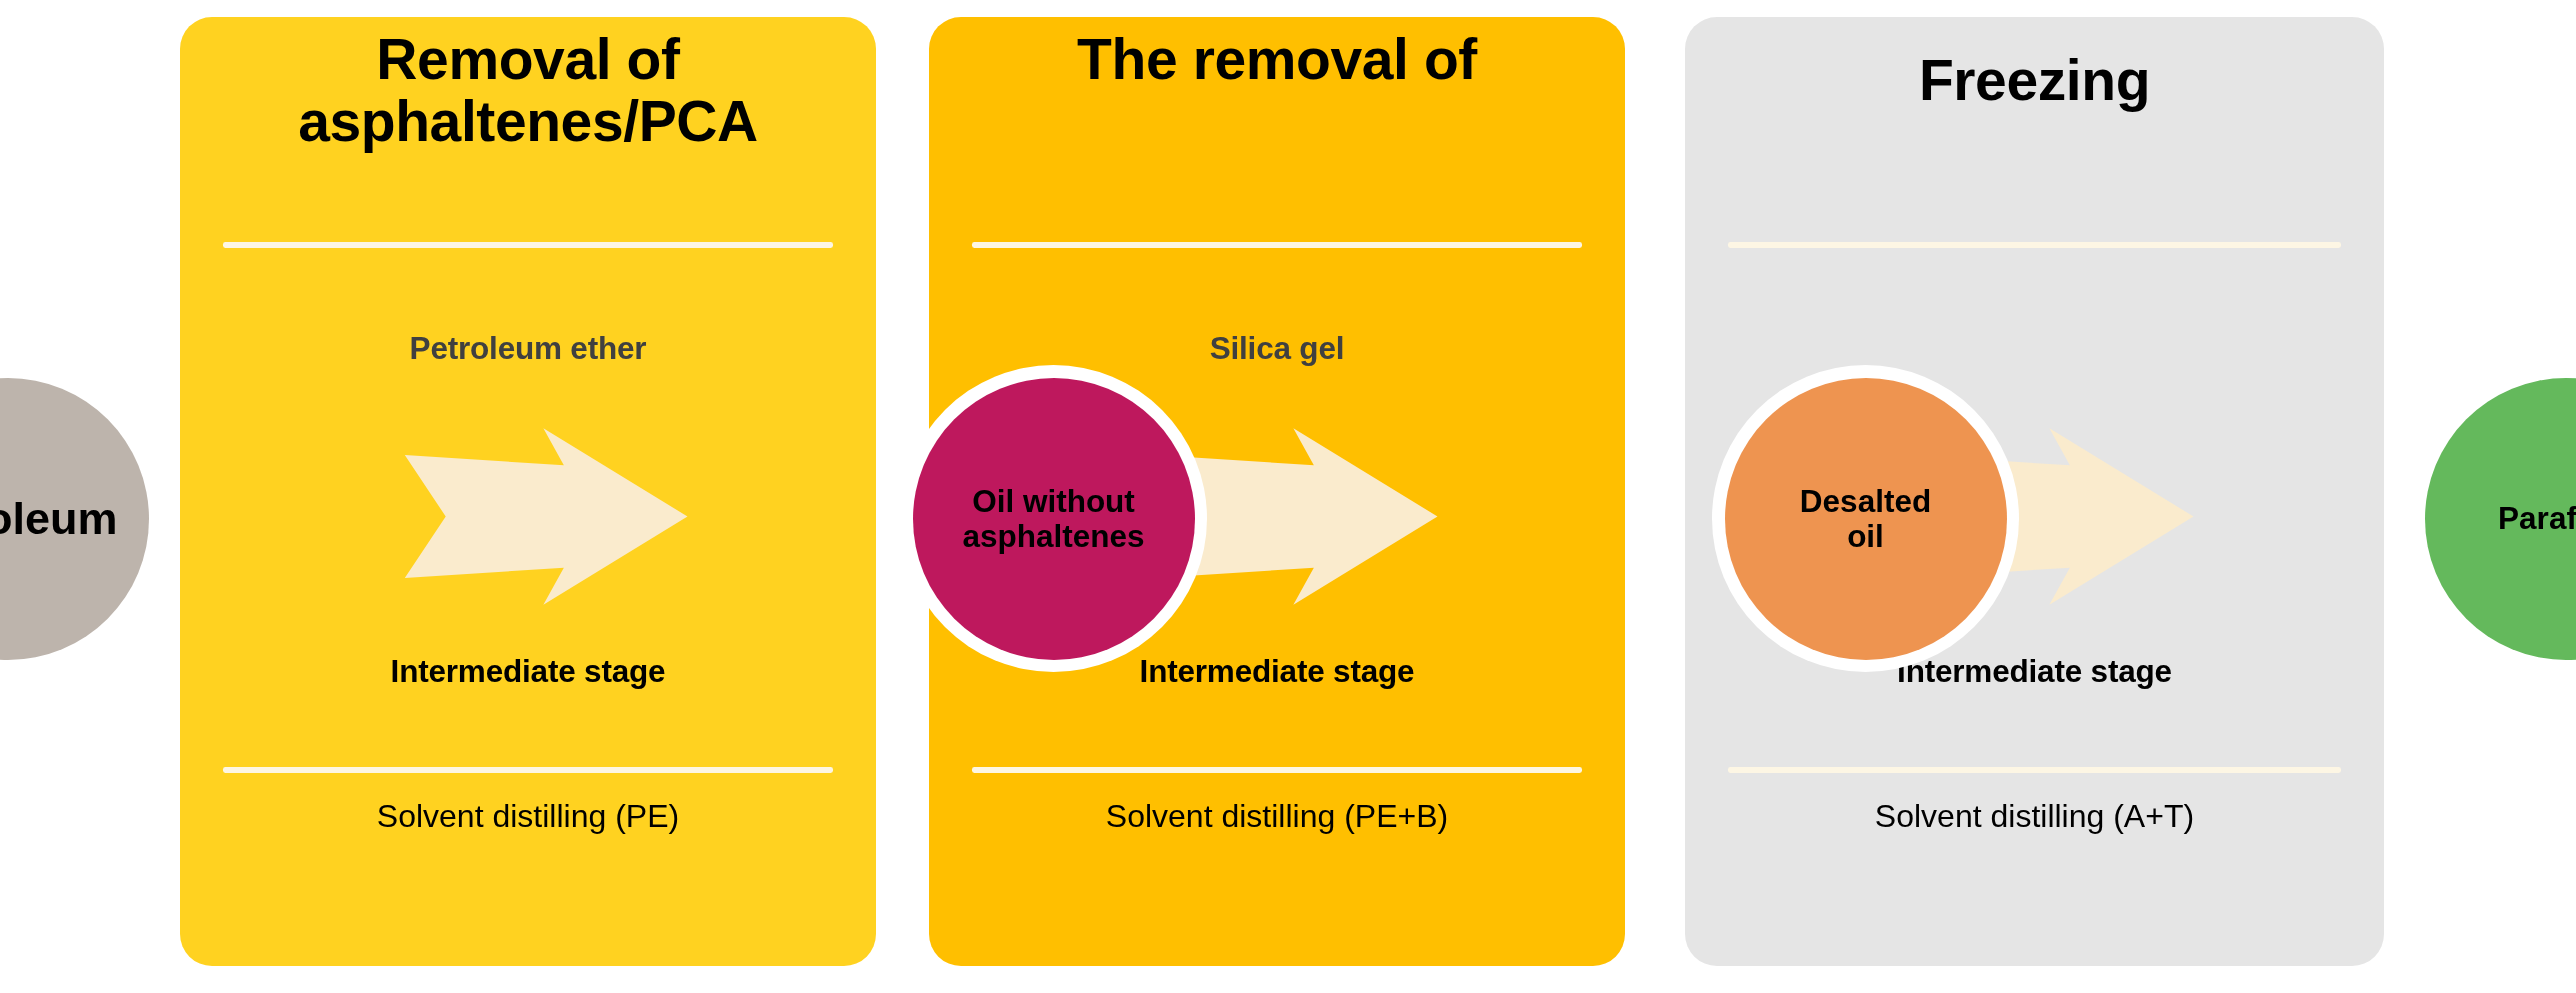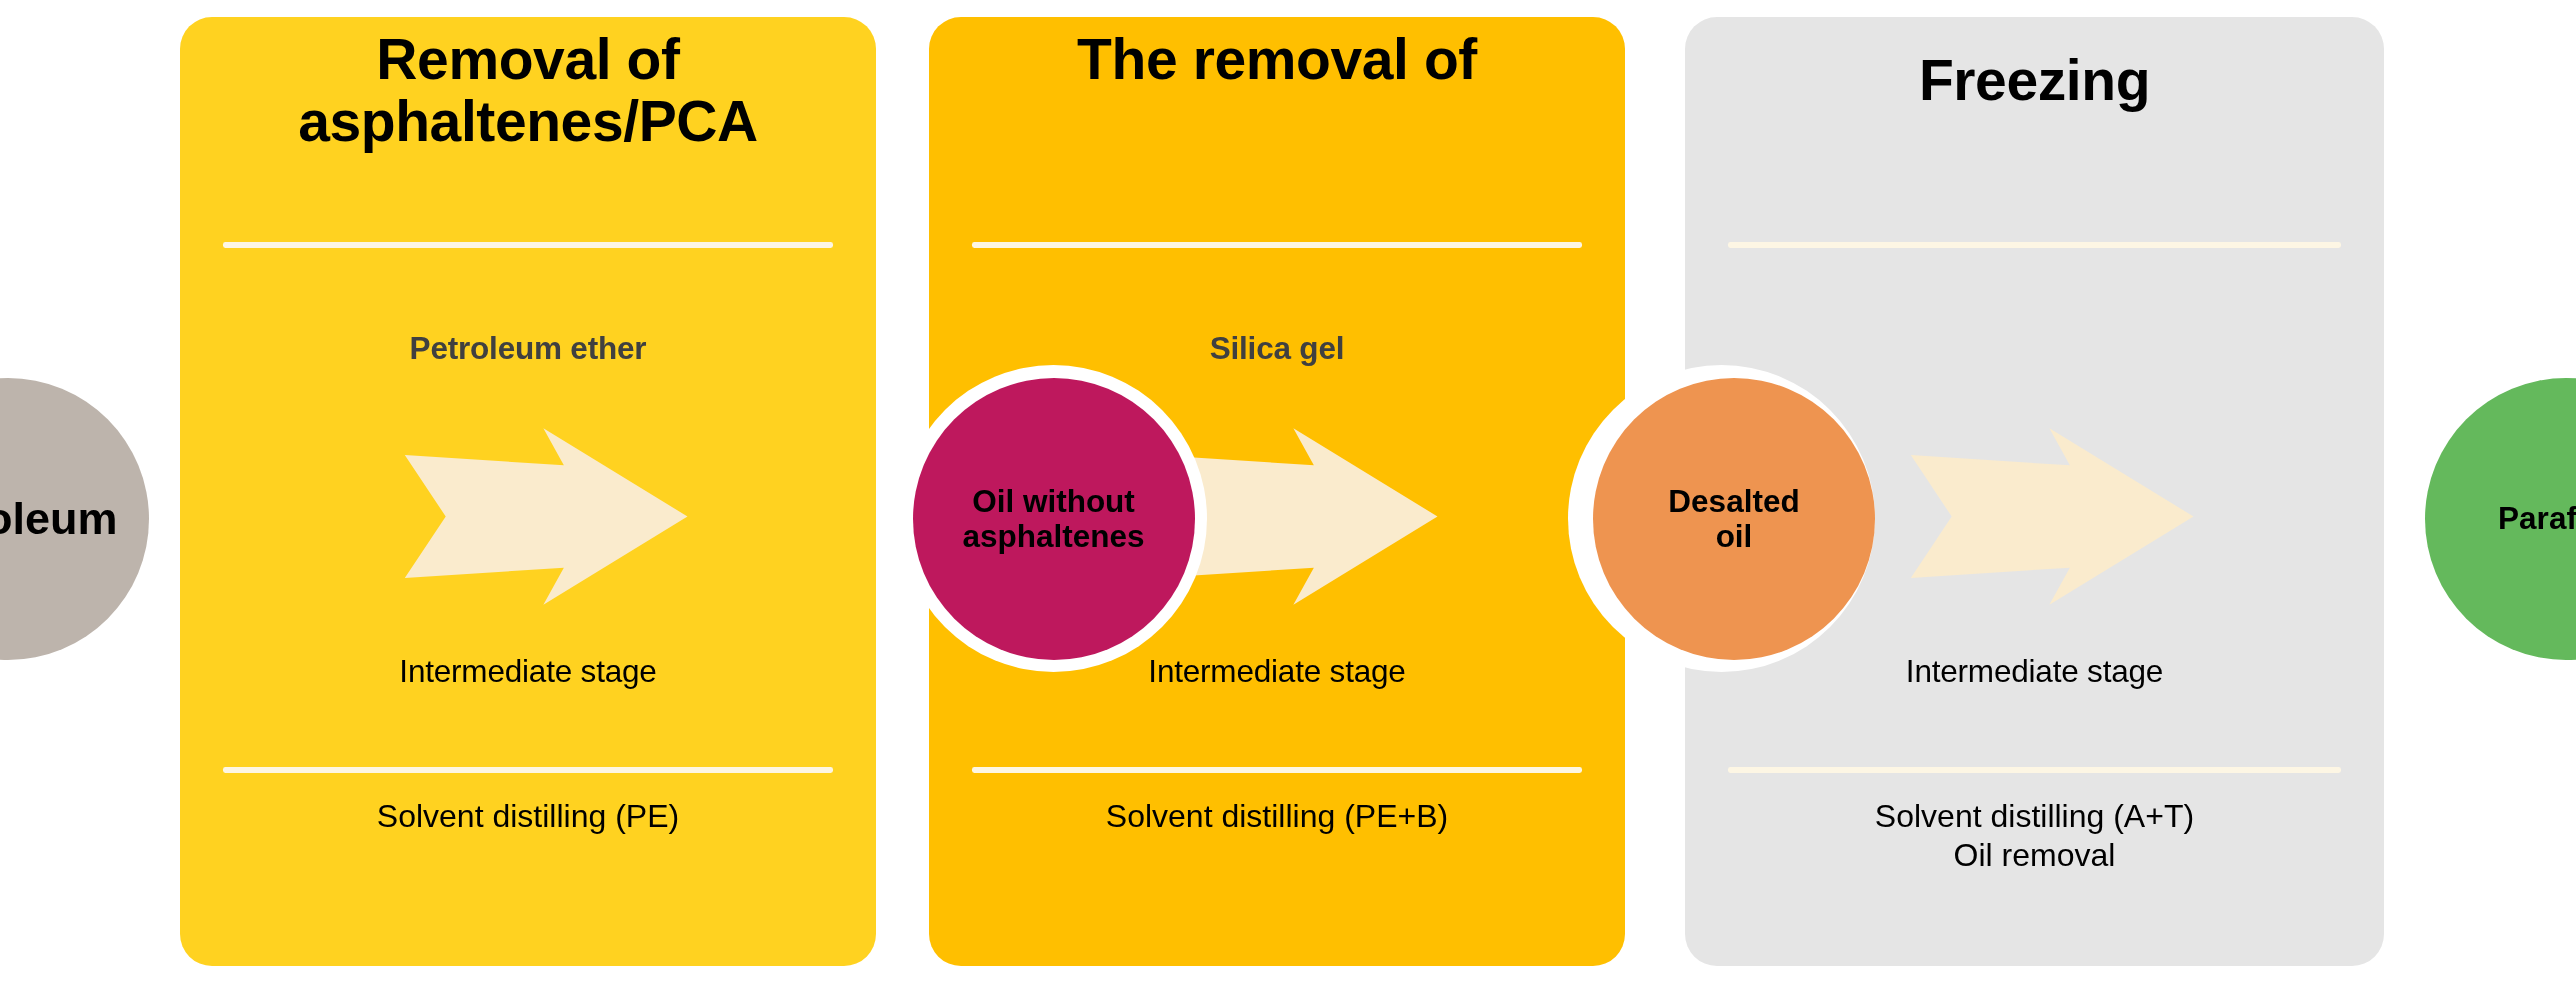--- a/index.html
+++ b/index.html
@@ -22,21 +22,21 @@
   .ptitle.single{top:33px;}
 
   .divider{position:absolute;left:6.2%;width:87.6%;height:5.5px;background:#fdf6e4;border-radius:2.4px;}
   .divider.top{top:225px;}
   .divider.bottom{top:750px;}
 
   .reagent{position:absolute;left:5%;top:313px;width:90%;text-align:center;
            color:#404040;font-weight:bold;font-size:31.5px;letter-spacing:-0.2px;}
 
   .stage-lbl{position:absolute;left:5%;top:636px;width:90%;text-align:center;
-             color:#000;font-weight:normal;font-size:31.5px;letter-spacing:-0.2px;}
+             color:#000;font-weight:bold;font-size:31.5px;letter-spacing:-0.2px;}
 
   .footer{position:absolute;left:5%;top:780px;width:90%;text-align:center;
           color:#000;font-weight:normal;font-size:32px;line-height:1.22;}
 
   
   .arrow{position:absolute;top:422px;width:315px;height:189px;}
   .arrow svg{display:block;width:100%;height:100%;}
 
   
   .node{position:absolute;border-radius:50%;background:#ffffff;
@@ -85,21 +85,20 @@
     <div class="panel-inner">
       <div class="ptitle single">
         <div>Freezing</div>
       </div>
       <div class="divider top" style="background: rgb(253, 246, 228);"></div>
       <div class="reagent"></div>
       <div class="stage-lbl">Intermediate stage</div>
       <div class="divider bottom" style="background: rgb(253, 246, 228);"></div>
       <div class="footer">
         <div>Solvent distilling (A+T)</div>
-        <div>Oil removal</div>
       </div>
     </div>
   </div>
 
   <div class="arrow" id="arrow-0" style="left:378px;">
     <svg viewBox="0 0 400 240" preserveAspectRatio="none" aria-hidden="true">
       <path class="arrow-path" d="M 34 42 L 236 55 L 210 8 L 393 120 L 210 232 L 236 185 L 34 198 L 86 120 Z" fill="#FAEBCD"></path>
     </svg>
   </div>
   <div class="arrow" id="arrow-1" style="left:1128px;">
@@ -123,21 +122,21 @@
 
   <div class="node" id="node-1" style="left:900px;top:365px;width:307px;height:307px;">
     <div class="node-disc" id="disc-1" style="width: 282px; height: 282px; background: #be185d;">
       <div class="node-label" id="lbl-1" style="font-size: 31.5px;">
         <div>Oil without</div>
         <div>asphaltenes</div>
       </div>
     </div>
   </div>
 
-  <div class="node" id="node-2" style="left:1568px;top:365px;width:307px;height:307px;justify-content:flex-end;">
+  <div class="node" id="node-2" style="left:1712px;top:365px;width:307px;height:307px;">
     <div class="node-disc" id="disc-2" style="width: 282px; height: 282px; background: rgb(238, 148, 80);">
       <div class="node-label" id="lbl-2" style="font-size: 31.5px;">
         <div>Desalted</div>
         <div>oil</div>
       </div>
     </div>
   </div>
 
   <div class="node" id="node-3" style="left:2412px;top:365px;width:307px;height:307px;">
     <div class="node-disc" id="disc-3" style="width: 282px; height: 282px; background: rgb(100, 185, 92);">

